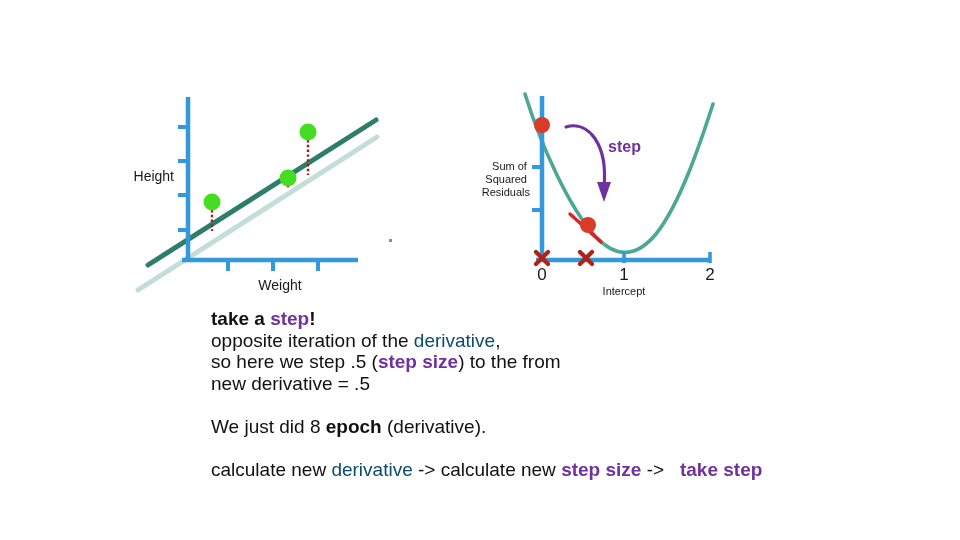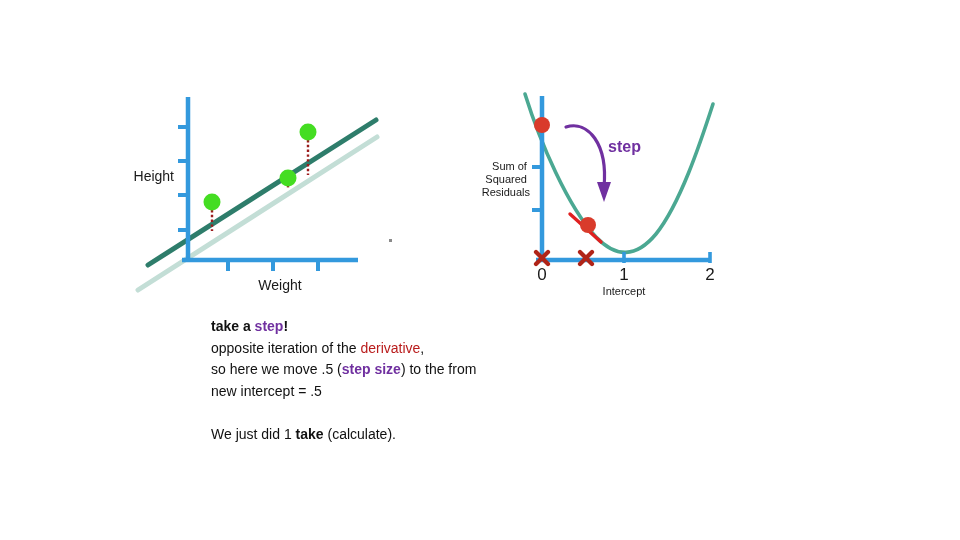--- a/index.html
+++ b/index.html
@@ -65,32 +65,32 @@
     top: 239px;
     width: 3px;
     height: 3px;
     background: #8a8a8a;
   }
 
   
   #text-block {
     position: absolute;
     left: 211px;
-    top: 316px;
+    top: 308px;
     width: 700px;
-    font-size: 14px;
+    font-size: 19px;
     line-height: 21.5px;
     color: #111111;
   }
   #text-block .para { margin: 0; }
   #text-block .spacer { height: 21.5px; }
   .tline { white-space: pre; }
   .b  { font-weight: bold; }
   .purple { color: #7030a0; font-weight: bold; }
-  .red { color: #b91c1c; }
+  .red { color: #0c4a6e; }
 </style>
 </head>
 <body>
 
 <div id="charts-row">
 
   <svg id="left-chart" class="chart-svg" width="260" height="215" viewBox="0 0 260 215">
 
     <line x1="8" y1="205" x2="247" y2="52" stroke="#c3ded6" stroke-width="5" stroke-linecap="round"></line>
 
@@ -167,24 +167,25 @@
 
   <div id="stray-dot"></div>
 </div>
 
 <div id="text-block">
 
   <div class="tline para"><span class="b">take a </span><span class="purple">step</span><span class="b">!</span></div>
 
   <div class="tline para"><span>opposite iteration of the </span><span class="red">derivative</span><span>,</span></div>
 
-  <div class="tline para"><span>so here we move .5 (</span><span class="purple">step size</span><span>) to the from</span></div>
+  <div class="tline para"><span>so here we step .5 (</span><span class="purple">step size</span><span>) to the from</span></div>
 
-  <div class="tline para">new intercept = .5</div>
+  <div class="tline para">new derivative = .5</div>
 
   <div class="spacer"></div>
 
-  <div class="tline para"><span>We just did 1 </span><span class="b">take</span><span> (calculate).</span></div>
+  <div class="tline para"><span>We just did 8 </span><span class="b">epoch</span><span> (derivative).</span></div>
 
   <div class="spacer"></div>
 
 
+  <div class="tline para"><span>calculate new </span><span class="red">derivative</span><span> -&gt; calculate new </span><span class="purple">step size</span><span> -&gt;   </span><span class="purple">take step</span></div>
 </div>
 
 </body></html>

